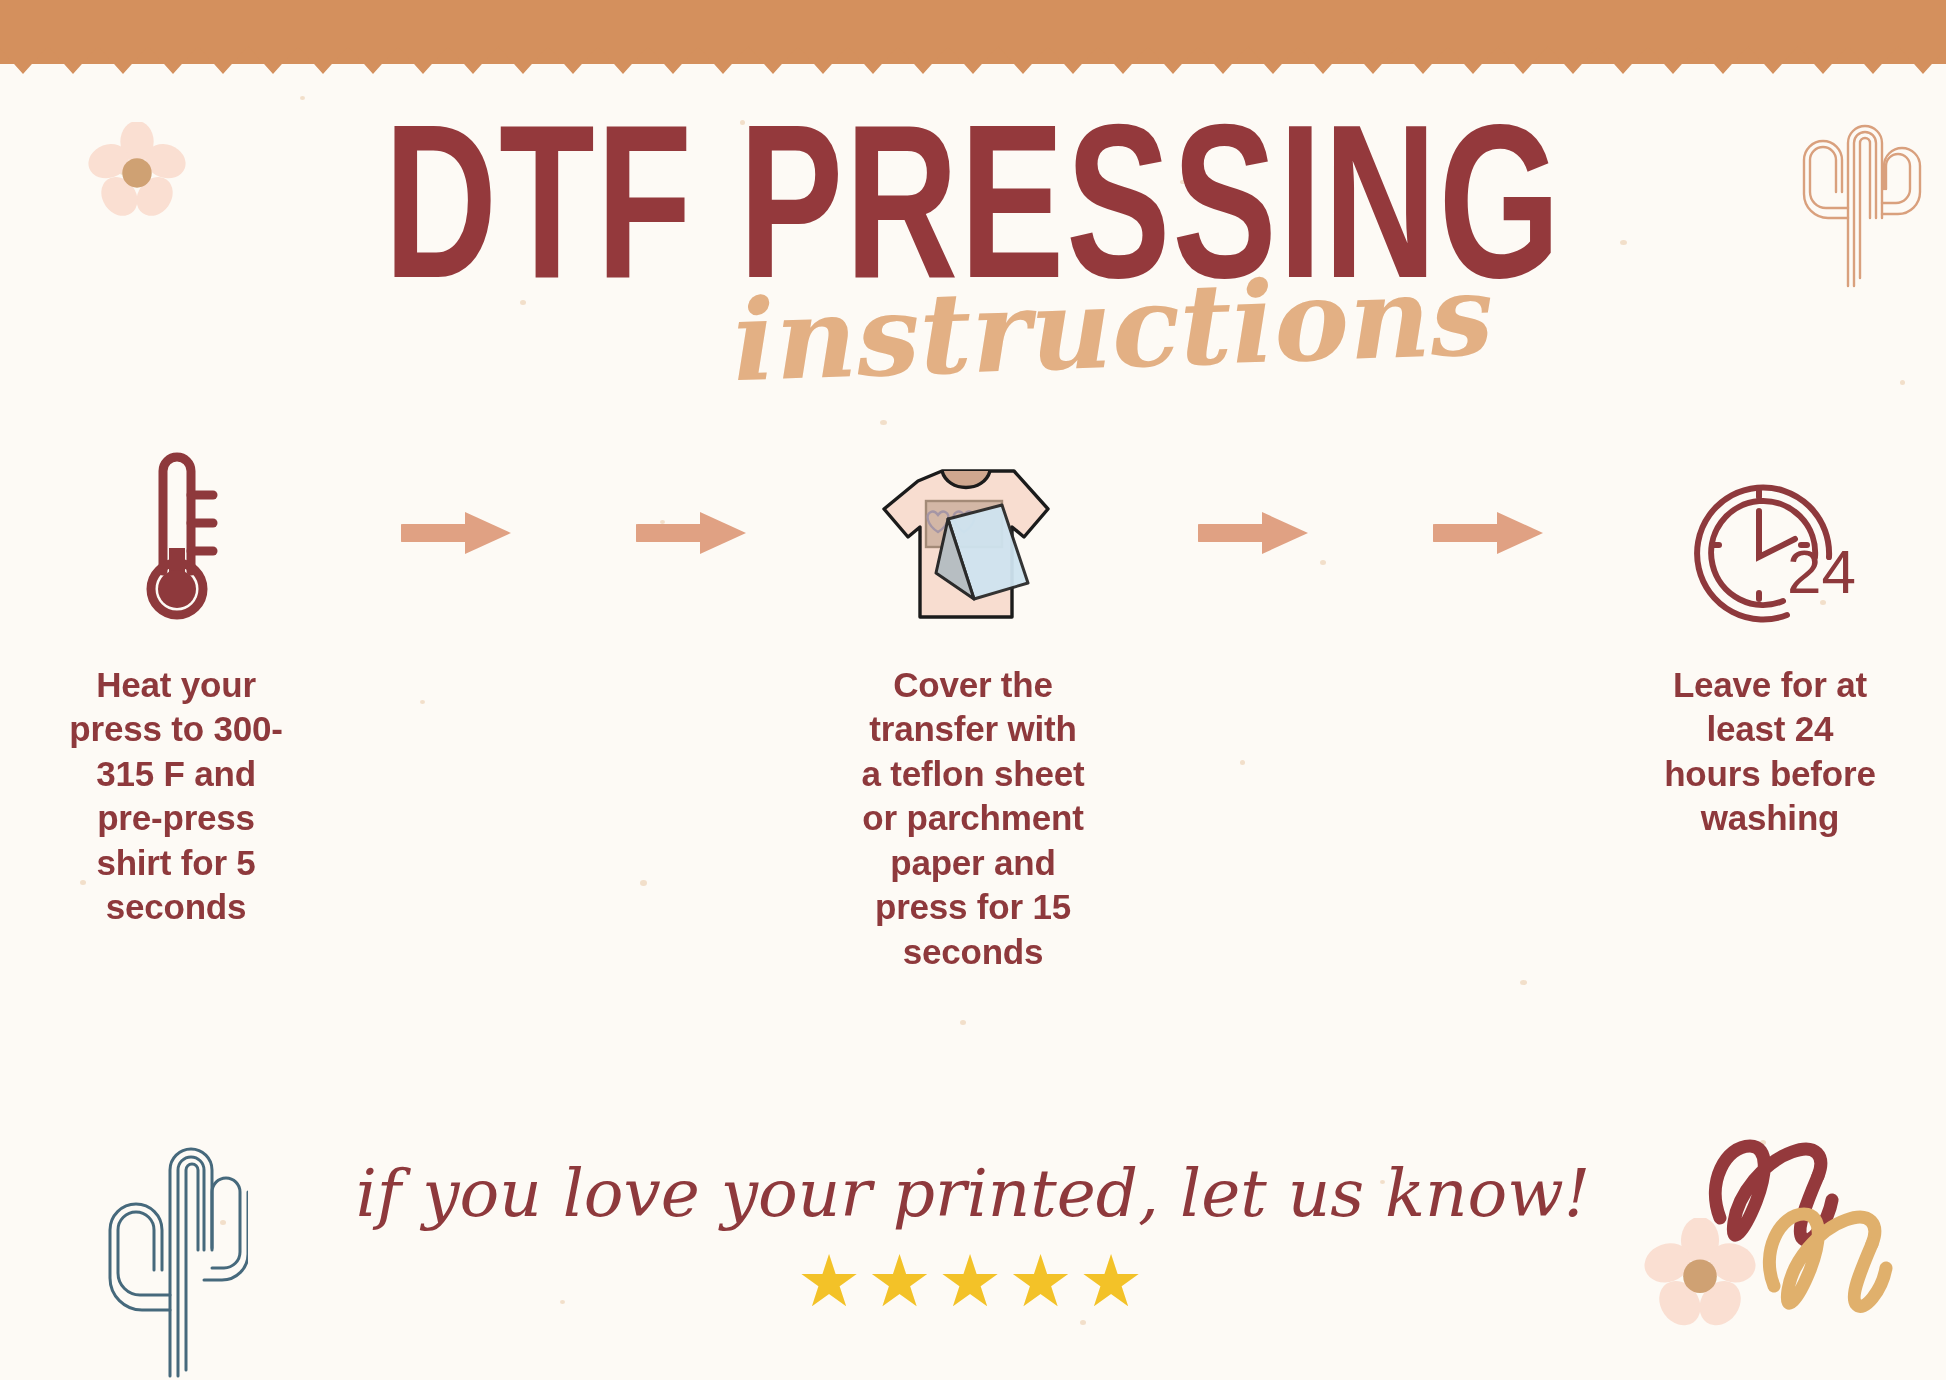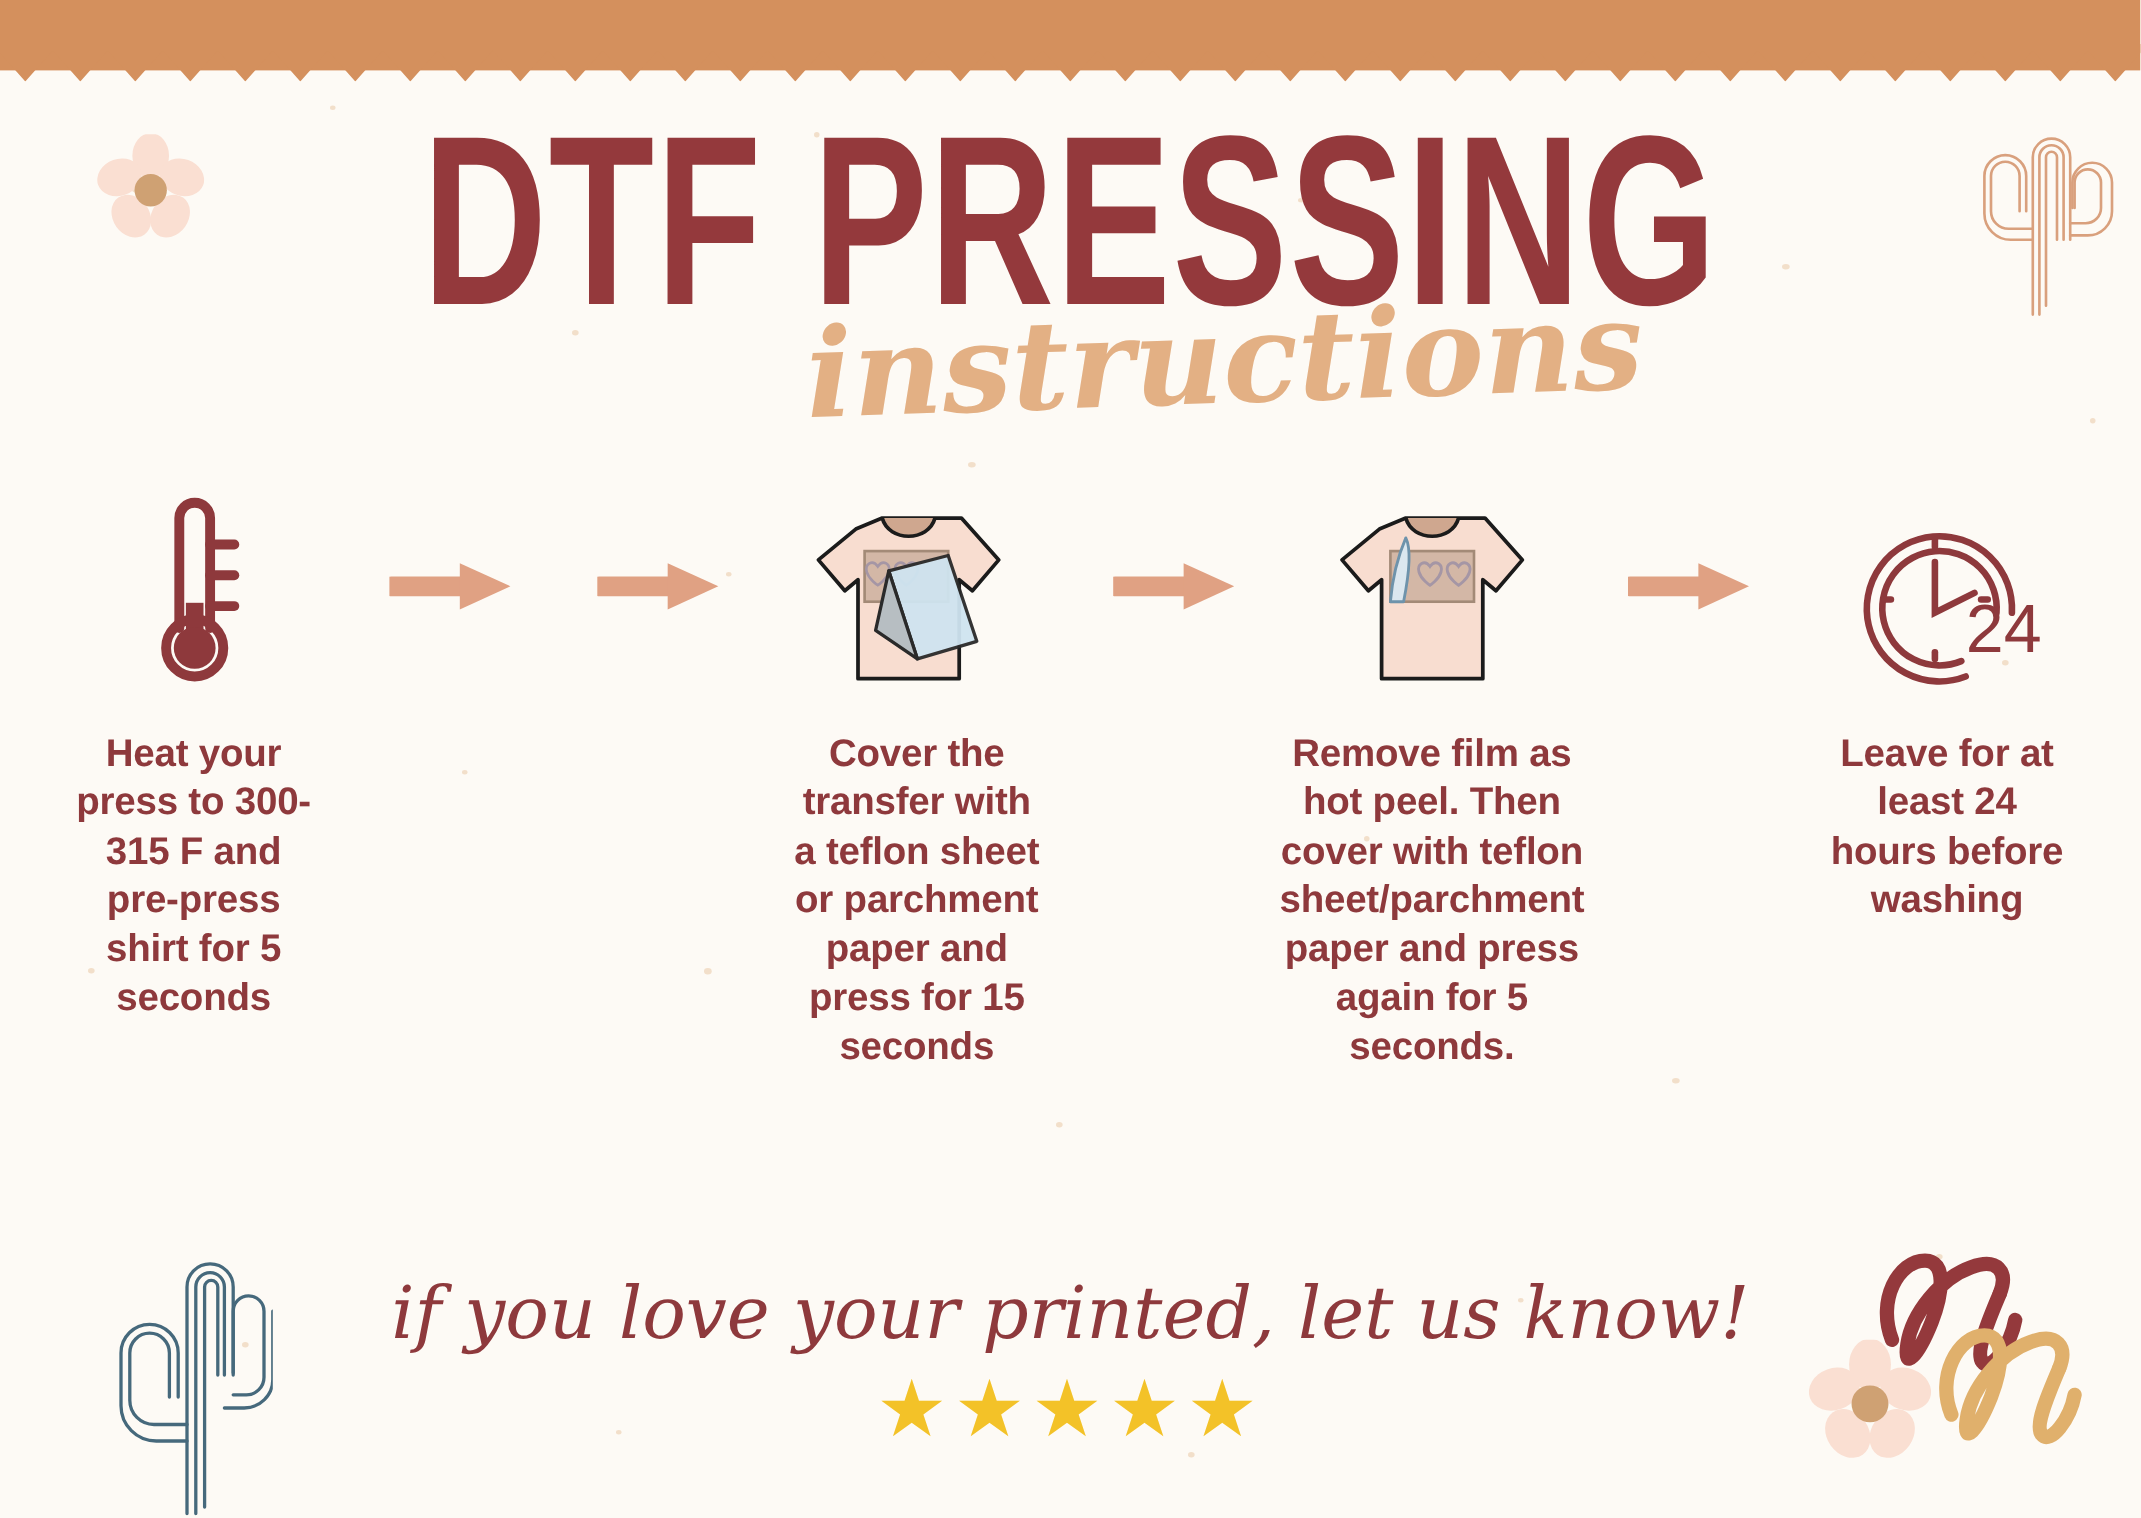--- a/index.html
+++ b/index.html
@@ -252,36 +252,20 @@
       <div class="caption">Cover the transfer with a teflon sheet or parchment paper and press for 15 seconds</div>
     </div>
 
     <div class="arrowcell">
       <svg class="arrow" width="112" height="46" viewBox="0 0 112 46">
         <path d="M2 23 L72 23" stroke="#e0a183" stroke-width="18" stroke-linecap="round"></path>
         <path d="M64 2 L110 23 L64 44 Z" fill="#e0a183"></path>
       </svg>
     </div>
 
-    <div class="step">
-      <div class="iconbox">
-        <svg width="176" height="160" viewBox="0 0 176 160">
-          <path d="M64 6 L40 16 L6 44 L30 72 L42 62 L42 152 L134 152 L134 62 L146 72 L170 44 L136 6 Z" fill="#f8ddd0" stroke="#1b1b1b" stroke-width="3.4" stroke-linejoin="round"></path>
-          <path d="M64 6 C70 28 106 28 112 6" fill="#cfa78f" stroke="#1b1b1b" stroke-width="3.4"></path>
-          <rect x="50" y="36" width="76" height="46" fill="#d3b7a6" stroke="#a38a77" stroke-width="2.4"></rect>
-          <g fill="none" stroke="#a596a5" stroke-width="2.6">
-            <path d="M86 50 c-5 -7 -12 -2 -10 5 c2 7 10 12 10 12 s8 -5 10 -12 c2 -7 -5 -12 -10 -5z"></path>
-            <path d="M112 50 c-5 -7 -12 -2 -10 5 c2 7 10 12 10 12 s8 -5 10 -12 c2 -7 -5 -12 -10 -5z"></path>
-          </g>
-
-          <path d="M50 82 C52 58 58 38 64 24 C70 36 66 62 62 82 Z" fill="#dbe7ef" stroke="#6e93ab" stroke-width="2.6" stroke-linejoin="round"></path>
-        </svg>
-      </div>
-      <div class="caption">Remove film as hot peel. Then cover with teflon sheet/parchment paper and press again for 5 seconds.</div>
-    </div>
 
     <div class="arrowcell">
       <svg class="arrow" width="112" height="46" viewBox="0 0 112 46">
         <path d="M2 23 L72 23" stroke="#e0a183" stroke-width="18" stroke-linecap="round"></path>
         <path d="M64 2 L110 23 L64 44 Z" fill="#e0a183"></path>
       </svg>
     </div>
 
     <div class="step">
       <div class="iconbox">

